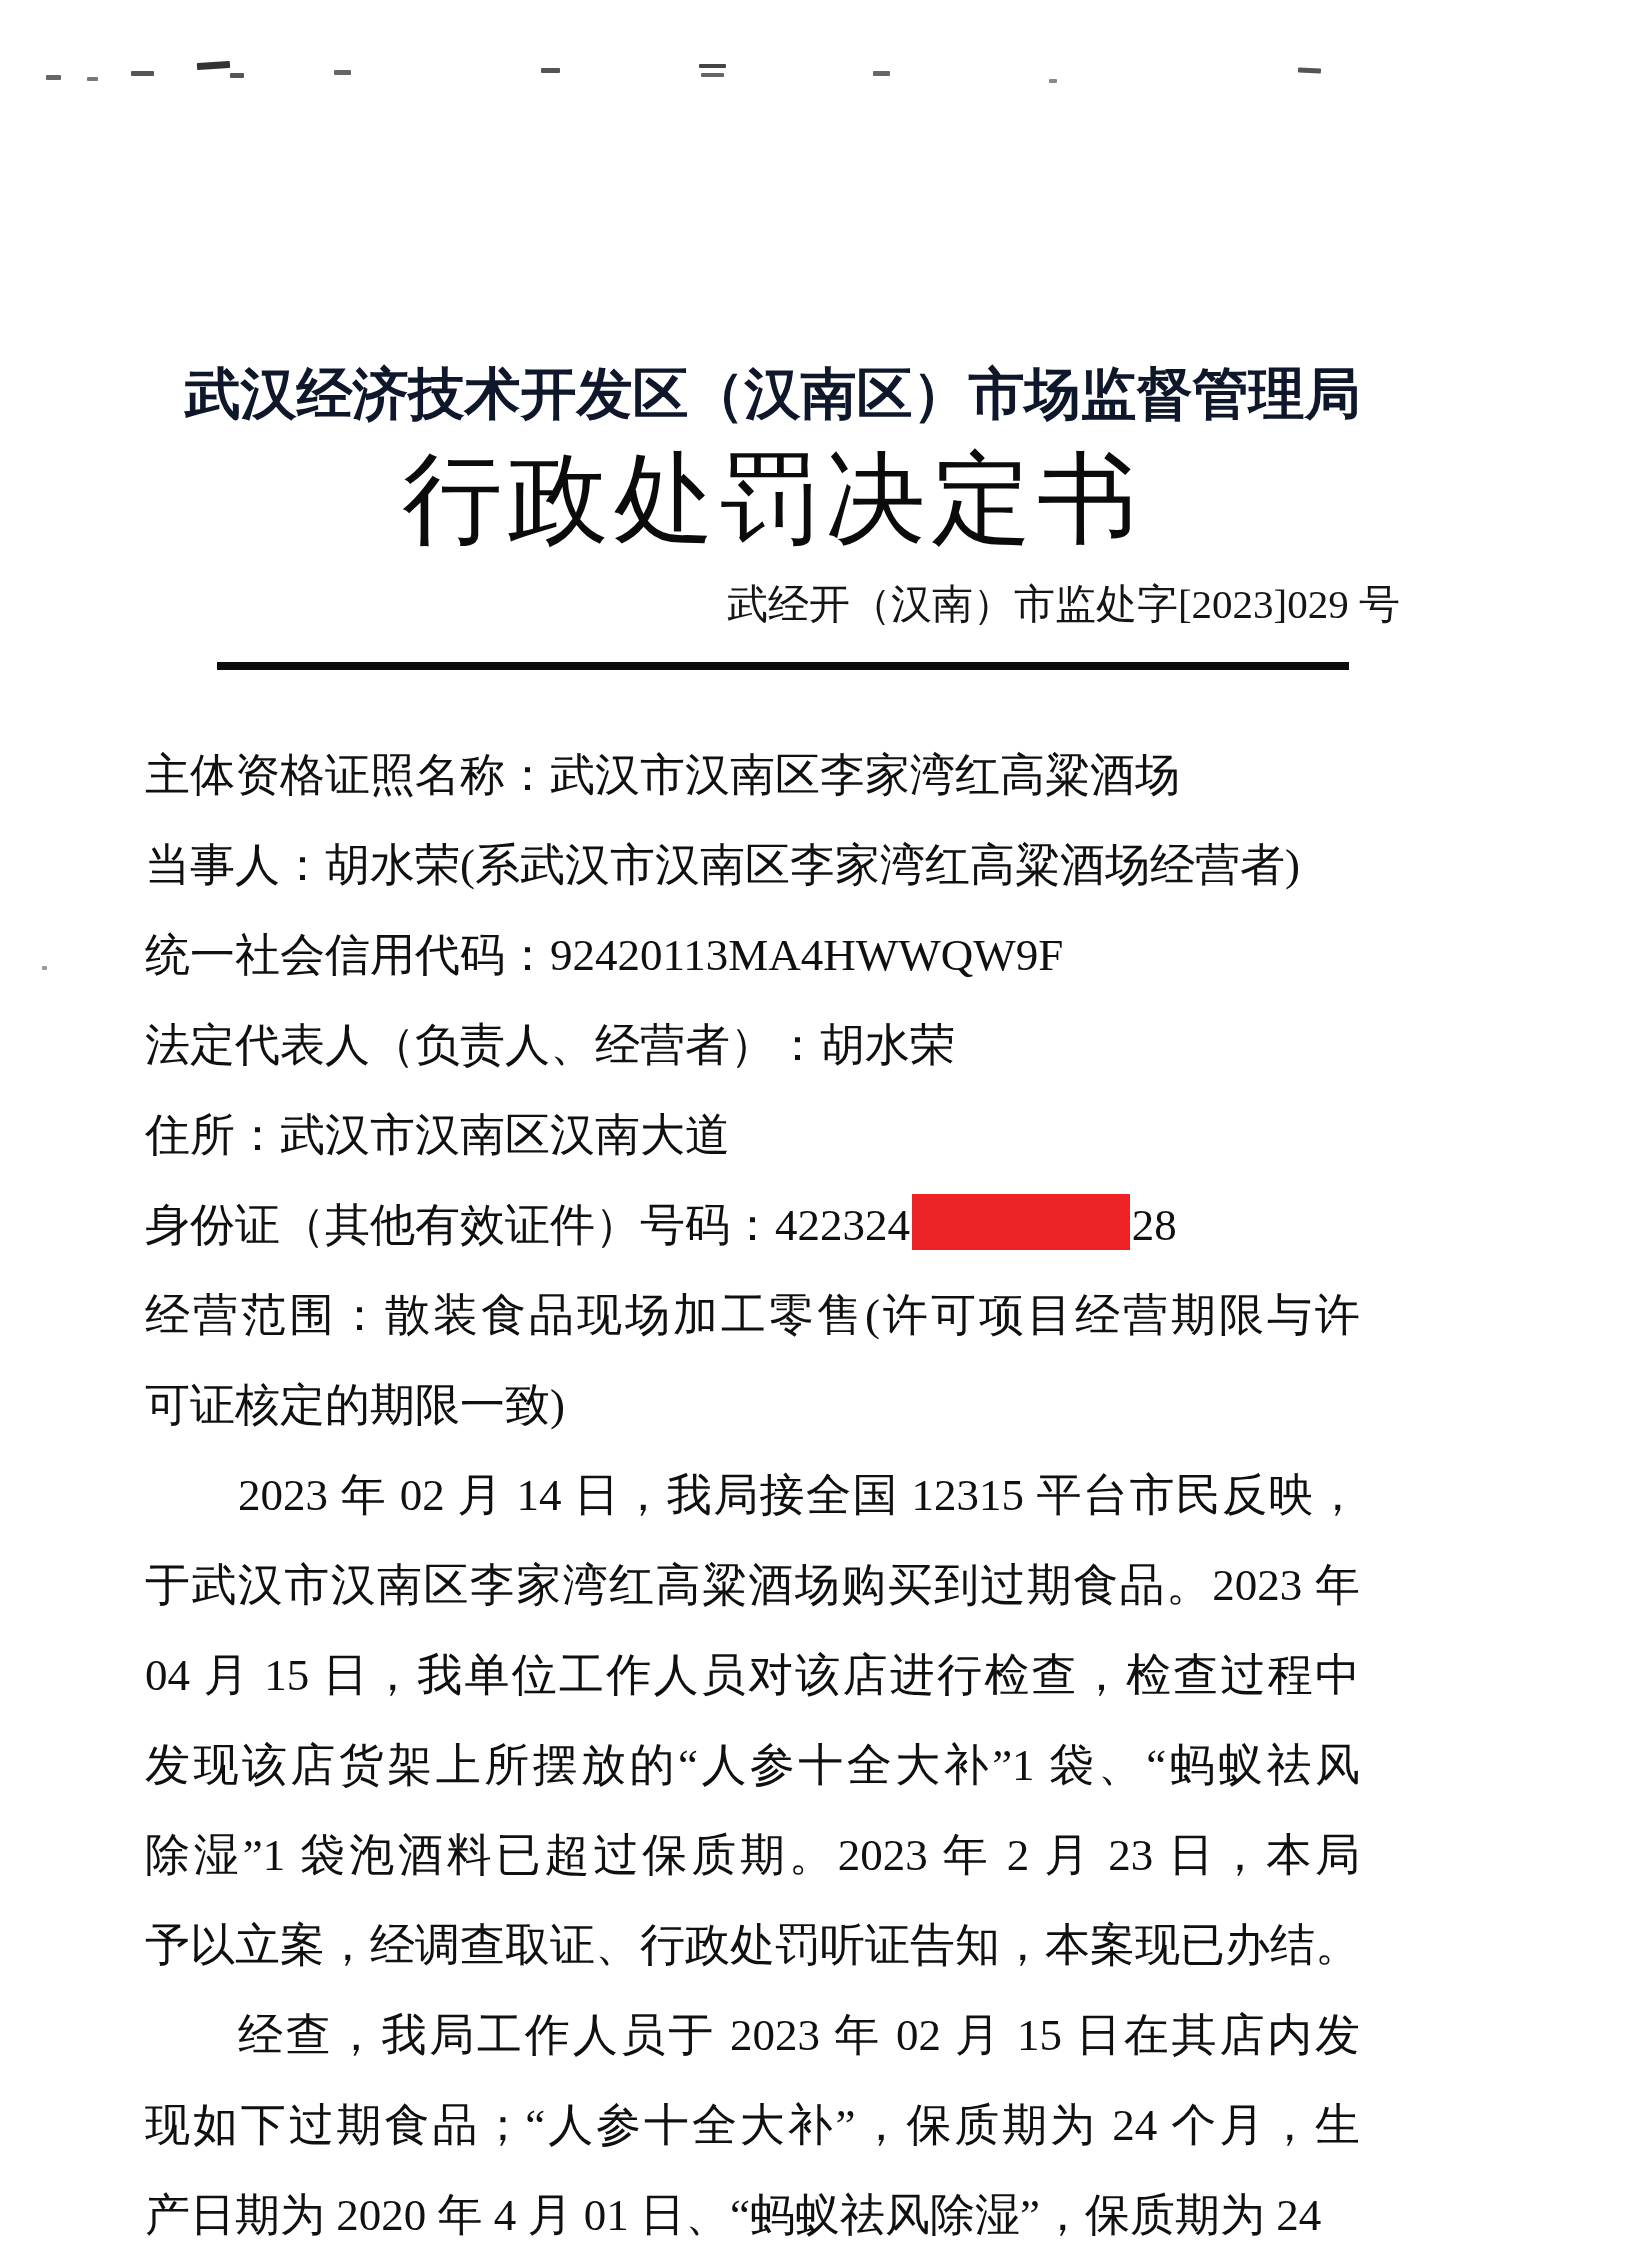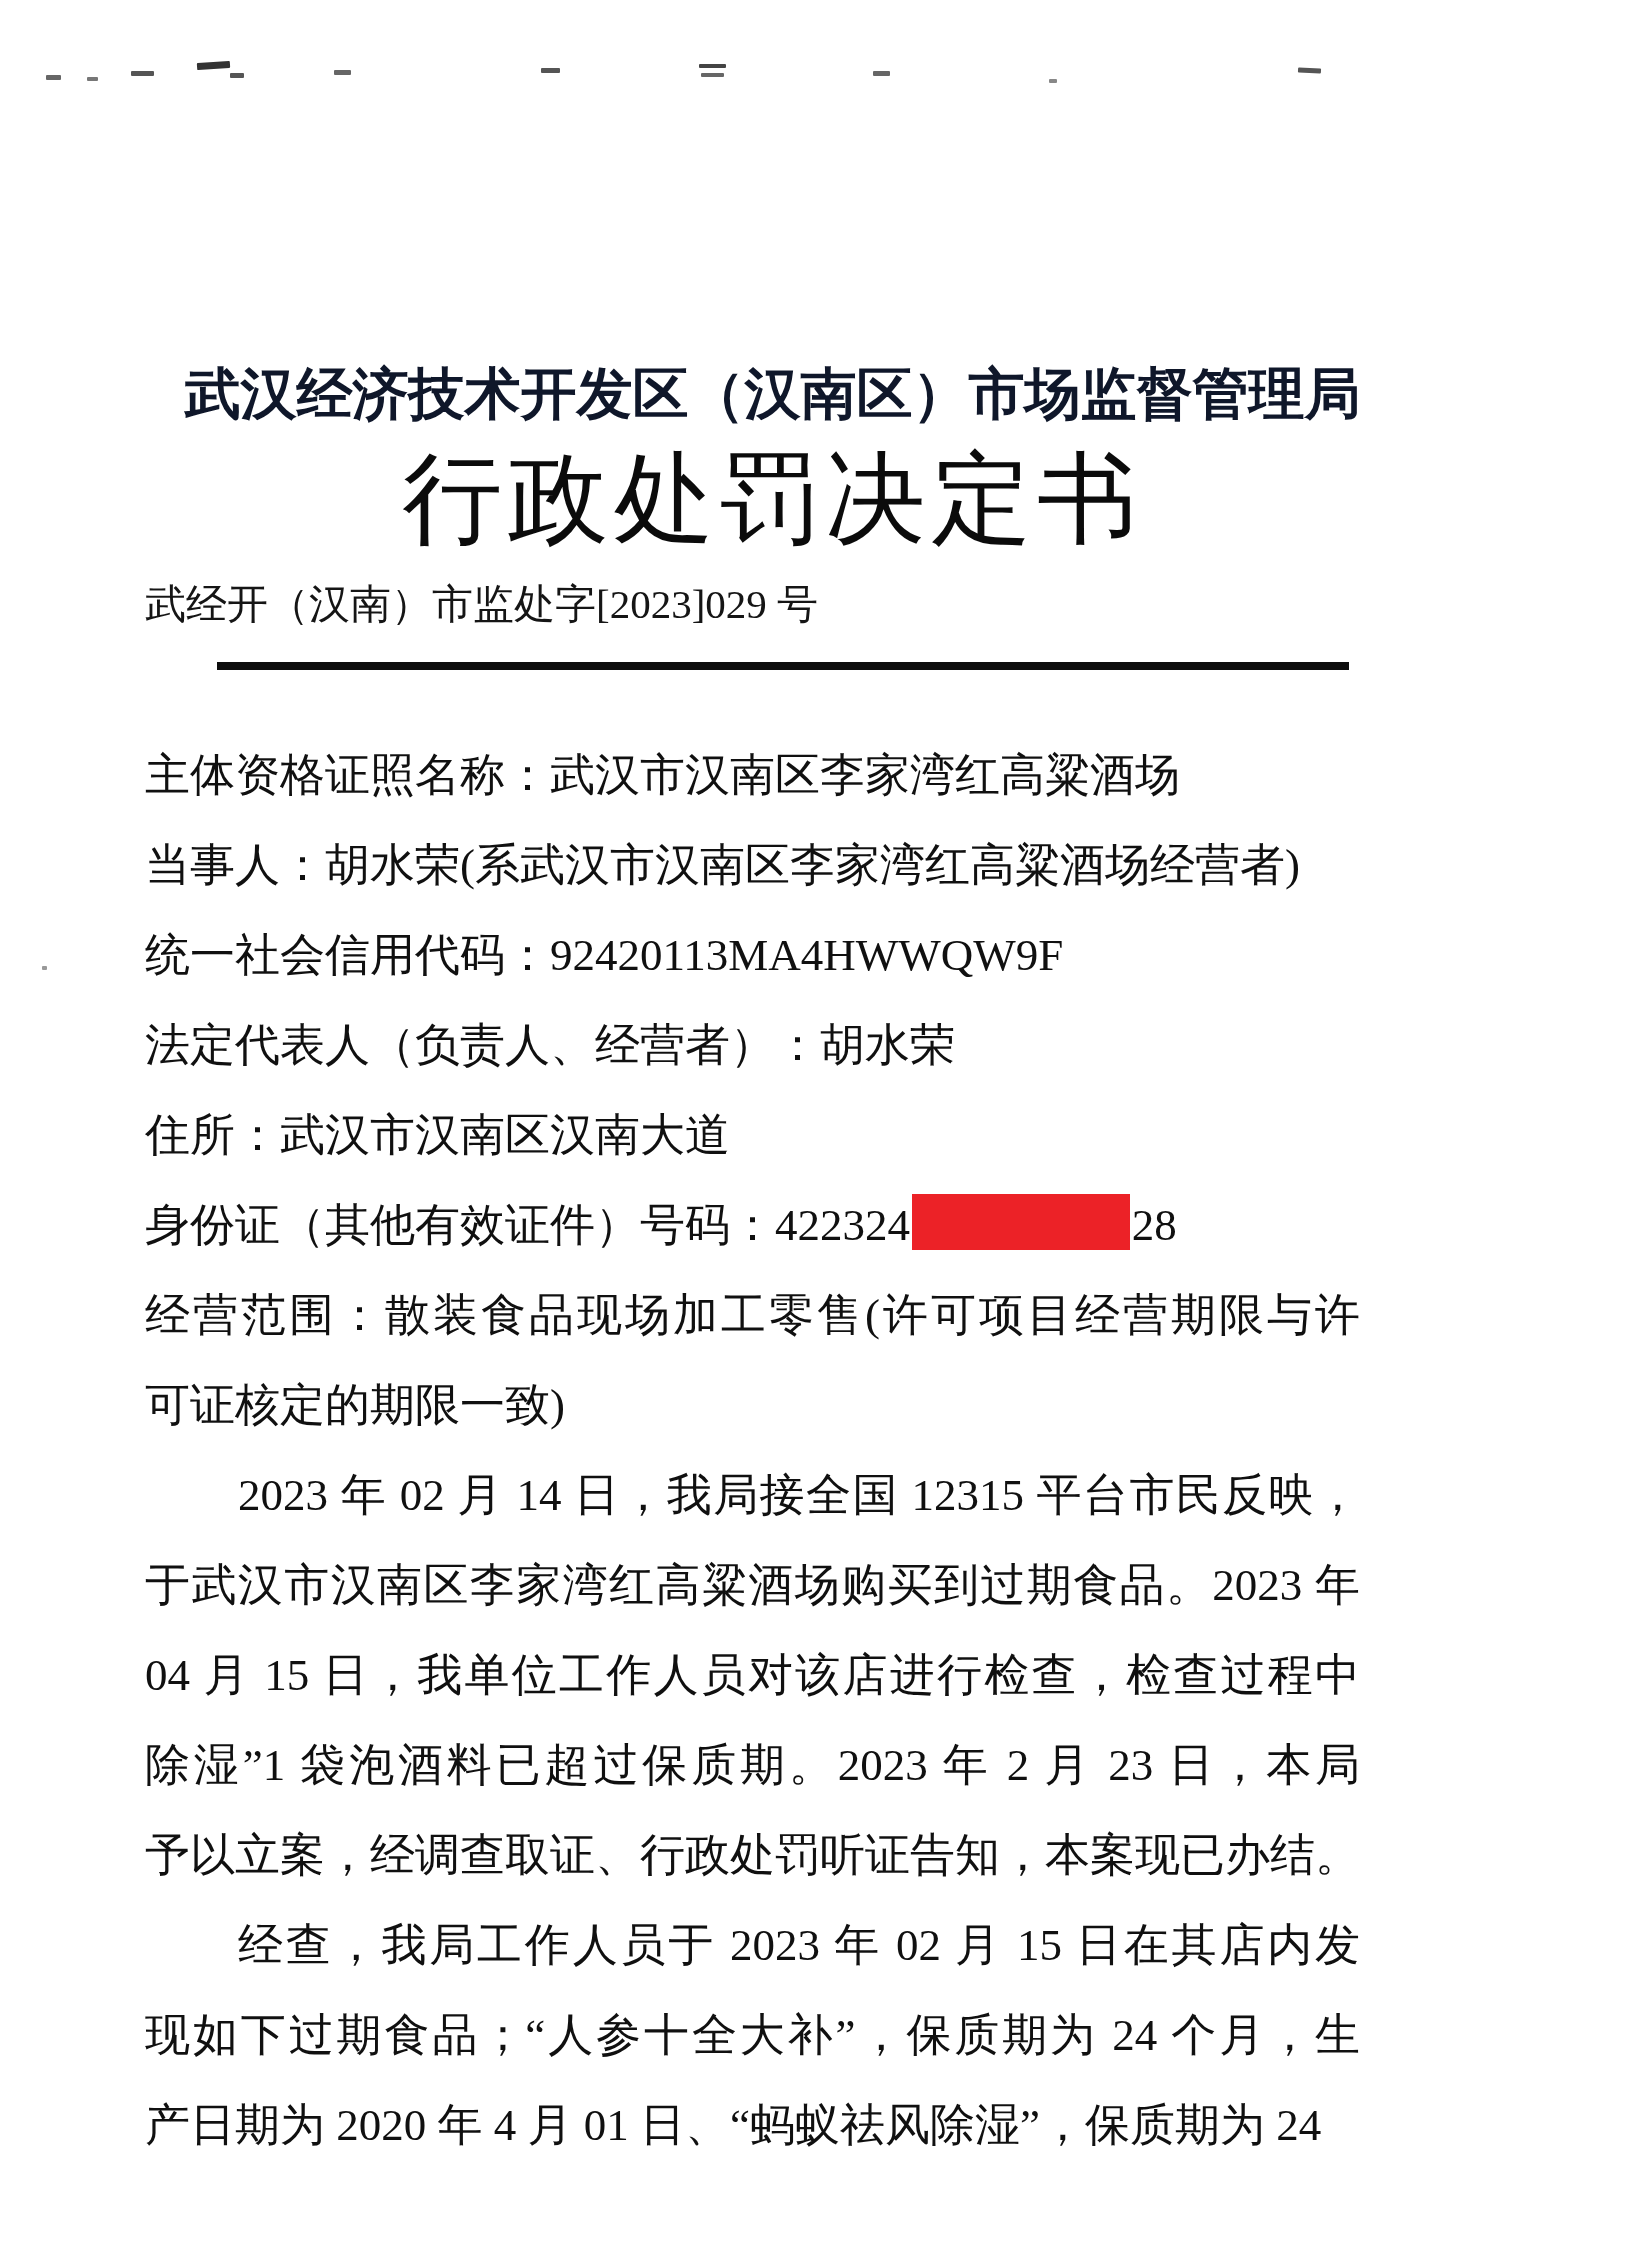--- a/index.html
+++ b/index.html
@@ -35,21 +35,21 @@
     font-weight: normal;
     font-size: 100px;
     letter-spacing: 5.8px;
     white-space: nowrap;
     color: #0b0b0b;
   }
 
   .doc-number {
     position: absolute;
     left: 145px; top: 577px; width: 1255px;
-    text-align: left;
+    text-align: right;
     font-size: 41px;
     white-space: nowrap;
     color: #151515;
   }
 
   .rule {
     position: absolute;
     left: 217px; top: 662px;
     width: 1132px; height: 7.7px;
     background: #0d0d0d;
@@ -111,20 +111,21 @@
       <div class="line">当事人：胡水荣(系武汉市汉南区李家湾红高粱酒场经营者)</div>
       <div class="line">统一社会信用代码：92420113MA4HWWQW9F</div>
       <div class="line">法定代表人（负责人、经营者）：胡水荣</div>
       <div class="line">住所：武汉市汉南区汉南大道</div>
       <div class="line">身份证（其他有效证件）号码：422324<span class="redact" style="background: rgb(236, 34, 39);"></span>28</div>
       <div class="line fill">经营范围：散装食品现场加工零售(许可项目经营期限与许</div>
       <div class="line">可证核定的期限一致)</div>
       <div class="line indent fill">2023 年 02 月 14 日，我局接全国 12315 平台市民反映，</div>
       <div class="line fill">于武汉市汉南区李家湾红高粱酒场购买到过期食品。2023 年</div>
       <div class="line fill">04 月 15 日，我单位工作人员对该店进行检查，检查过程中</div>
+      <div class="line fill">发现该店货架上所摆放的“人参十全大补”1 袋、“蚂蚁祛风</div>
       <div class="line fill">除湿”1 袋泡酒料已超过保质期。2023 年 2 月 23 日，本局</div>
       <div class="line">予以立案，经调查取证、行政处罚听证告知，本案现已办结。</div>
       <div class="line indent fill">经查，我局工作人员于 2023 年 02 月 15 日在其店内发</div>
       <div class="line fill">现如下过期食品；“人参十全大补”，保质期为 24 个月，生</div>
       <div class="line">产日期为 2020 年 4 月 01 日、“蚂蚁祛风除湿”，保质期为 24</div>
     </div>
 
 </div>
 
 

